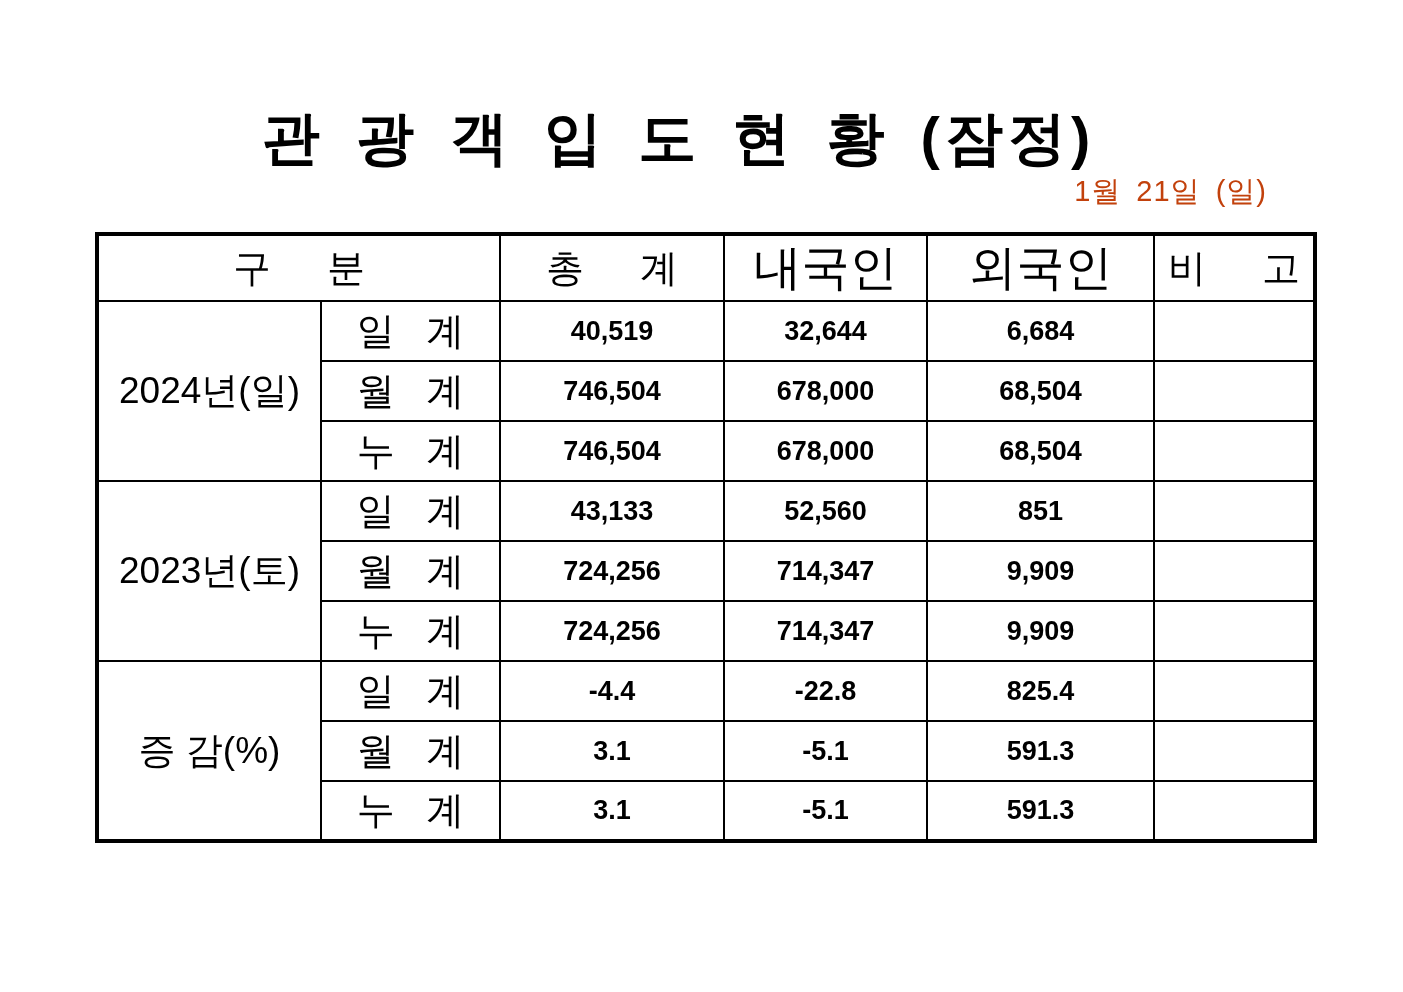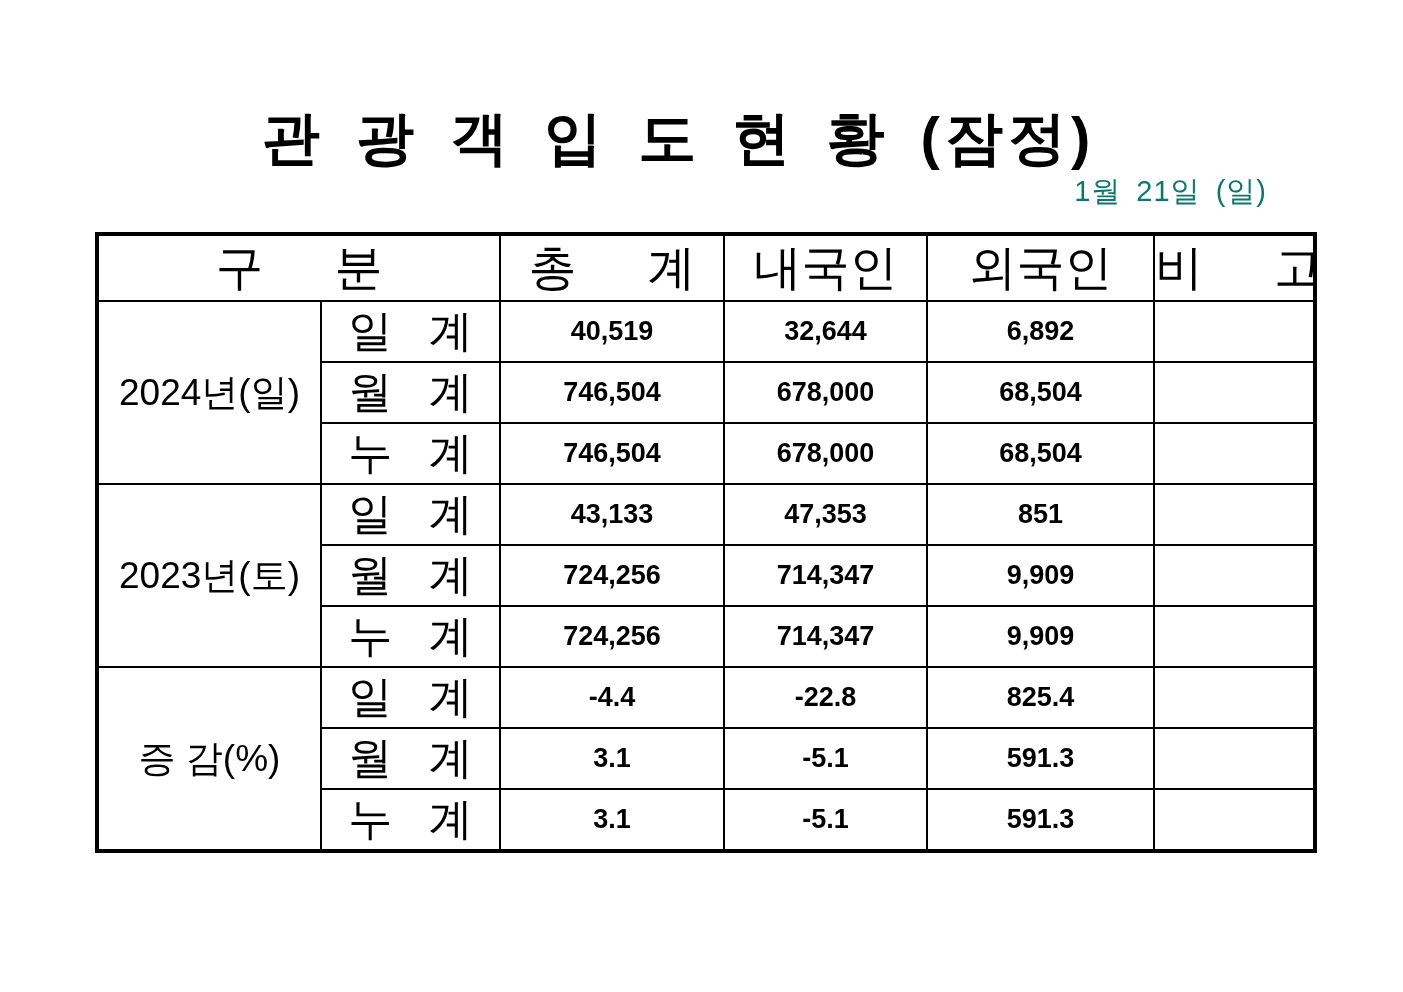--- a/index.html
+++ b/index.html
@@ -31,21 +31,21 @@
   }
   .doc-date {
     position: absolute;
     top: 172px;
     right: 90px;
     font-size: 29px;
     font-weight: 400;
     letter-spacing: 1px;
     word-spacing: 6px;
     white-space: pre;
-    color: #0f766e;
+    color: #c2410c;
   }
   table.stats {
     position: absolute;
     left: 95px;
     top: 232px;
     width: 1218px;
     border-collapse: collapse;
     table-layout: fixed;
     border: 4px solid #000000;
   }
@@ -54,35 +54,35 @@
     text-align: center;
     vertical-align: middle;
     padding: 0;
     overflow: hidden;
     white-space: pre;
   }
   table.stats tr {
     height: 60px;
   }
   .hdr {
-    font-size: 48px;
+    font-size: 38px;
     font-weight: 400;
     word-spacing: 1.2em;
   }
   .hdr-tight {
     font-size: 48px;
     font-weight: 400;
   }
   .group-label {
     font-size: 37px;
     font-weight: 400;
     letter-spacing: 0;
   }
   .row-label {
-    font-size: 44px;
+    font-size: 38px;
     font-weight: 400;
     word-spacing: 0.55em;
   }
   .num {
     font-size: 27px;
     font-weight: 700;
     letter-spacing: 0;
     margin-left: 44px;
   }
 </style>
@@ -111,21 +111,21 @@
         <td class="hdr-tight">내국인</td>
         <td class="hdr-tight">외국인</td>
         <td class="hdr">비 고</td>
       </tr>
 
       <tr>
         <td rowspan="3" class="group-label">2024년(일)</td>
         <td class="row-label">일 계</td>
         <td class="num">40,519</td>
         <td class="num">32,644</td>
-        <td class="num">6,892</td>
+        <td class="num">6,684</td>
         <td class="num"></td>
       </tr>
       <tr>
         <td class="row-label">월 계</td>
         <td class="num">746,504</td>
         <td class="num">678,000</td>
         <td class="num">68,504</td>
         <td class="num"></td>
       </tr>
       <tr>
@@ -133,21 +133,21 @@
         <td class="num">746,504</td>
         <td class="num">678,000</td>
         <td class="num">68,504</td>
         <td class="num"></td>
       </tr>
 
       <tr>
         <td rowspan="3" class="group-label">2023년(토)</td>
         <td class="row-label">일 계</td>
         <td class="num">43,133</td>
-        <td class="num">47,353</td>
+        <td class="num">52,560</td>
         <td class="num">851</td>
         <td class="num"></td>
       </tr>
       <tr>
         <td class="row-label">월 계</td>
         <td class="num">724,256</td>
         <td class="num">714,347</td>
         <td class="num">9,909</td>
         <td class="num"></td>
       </tr>

